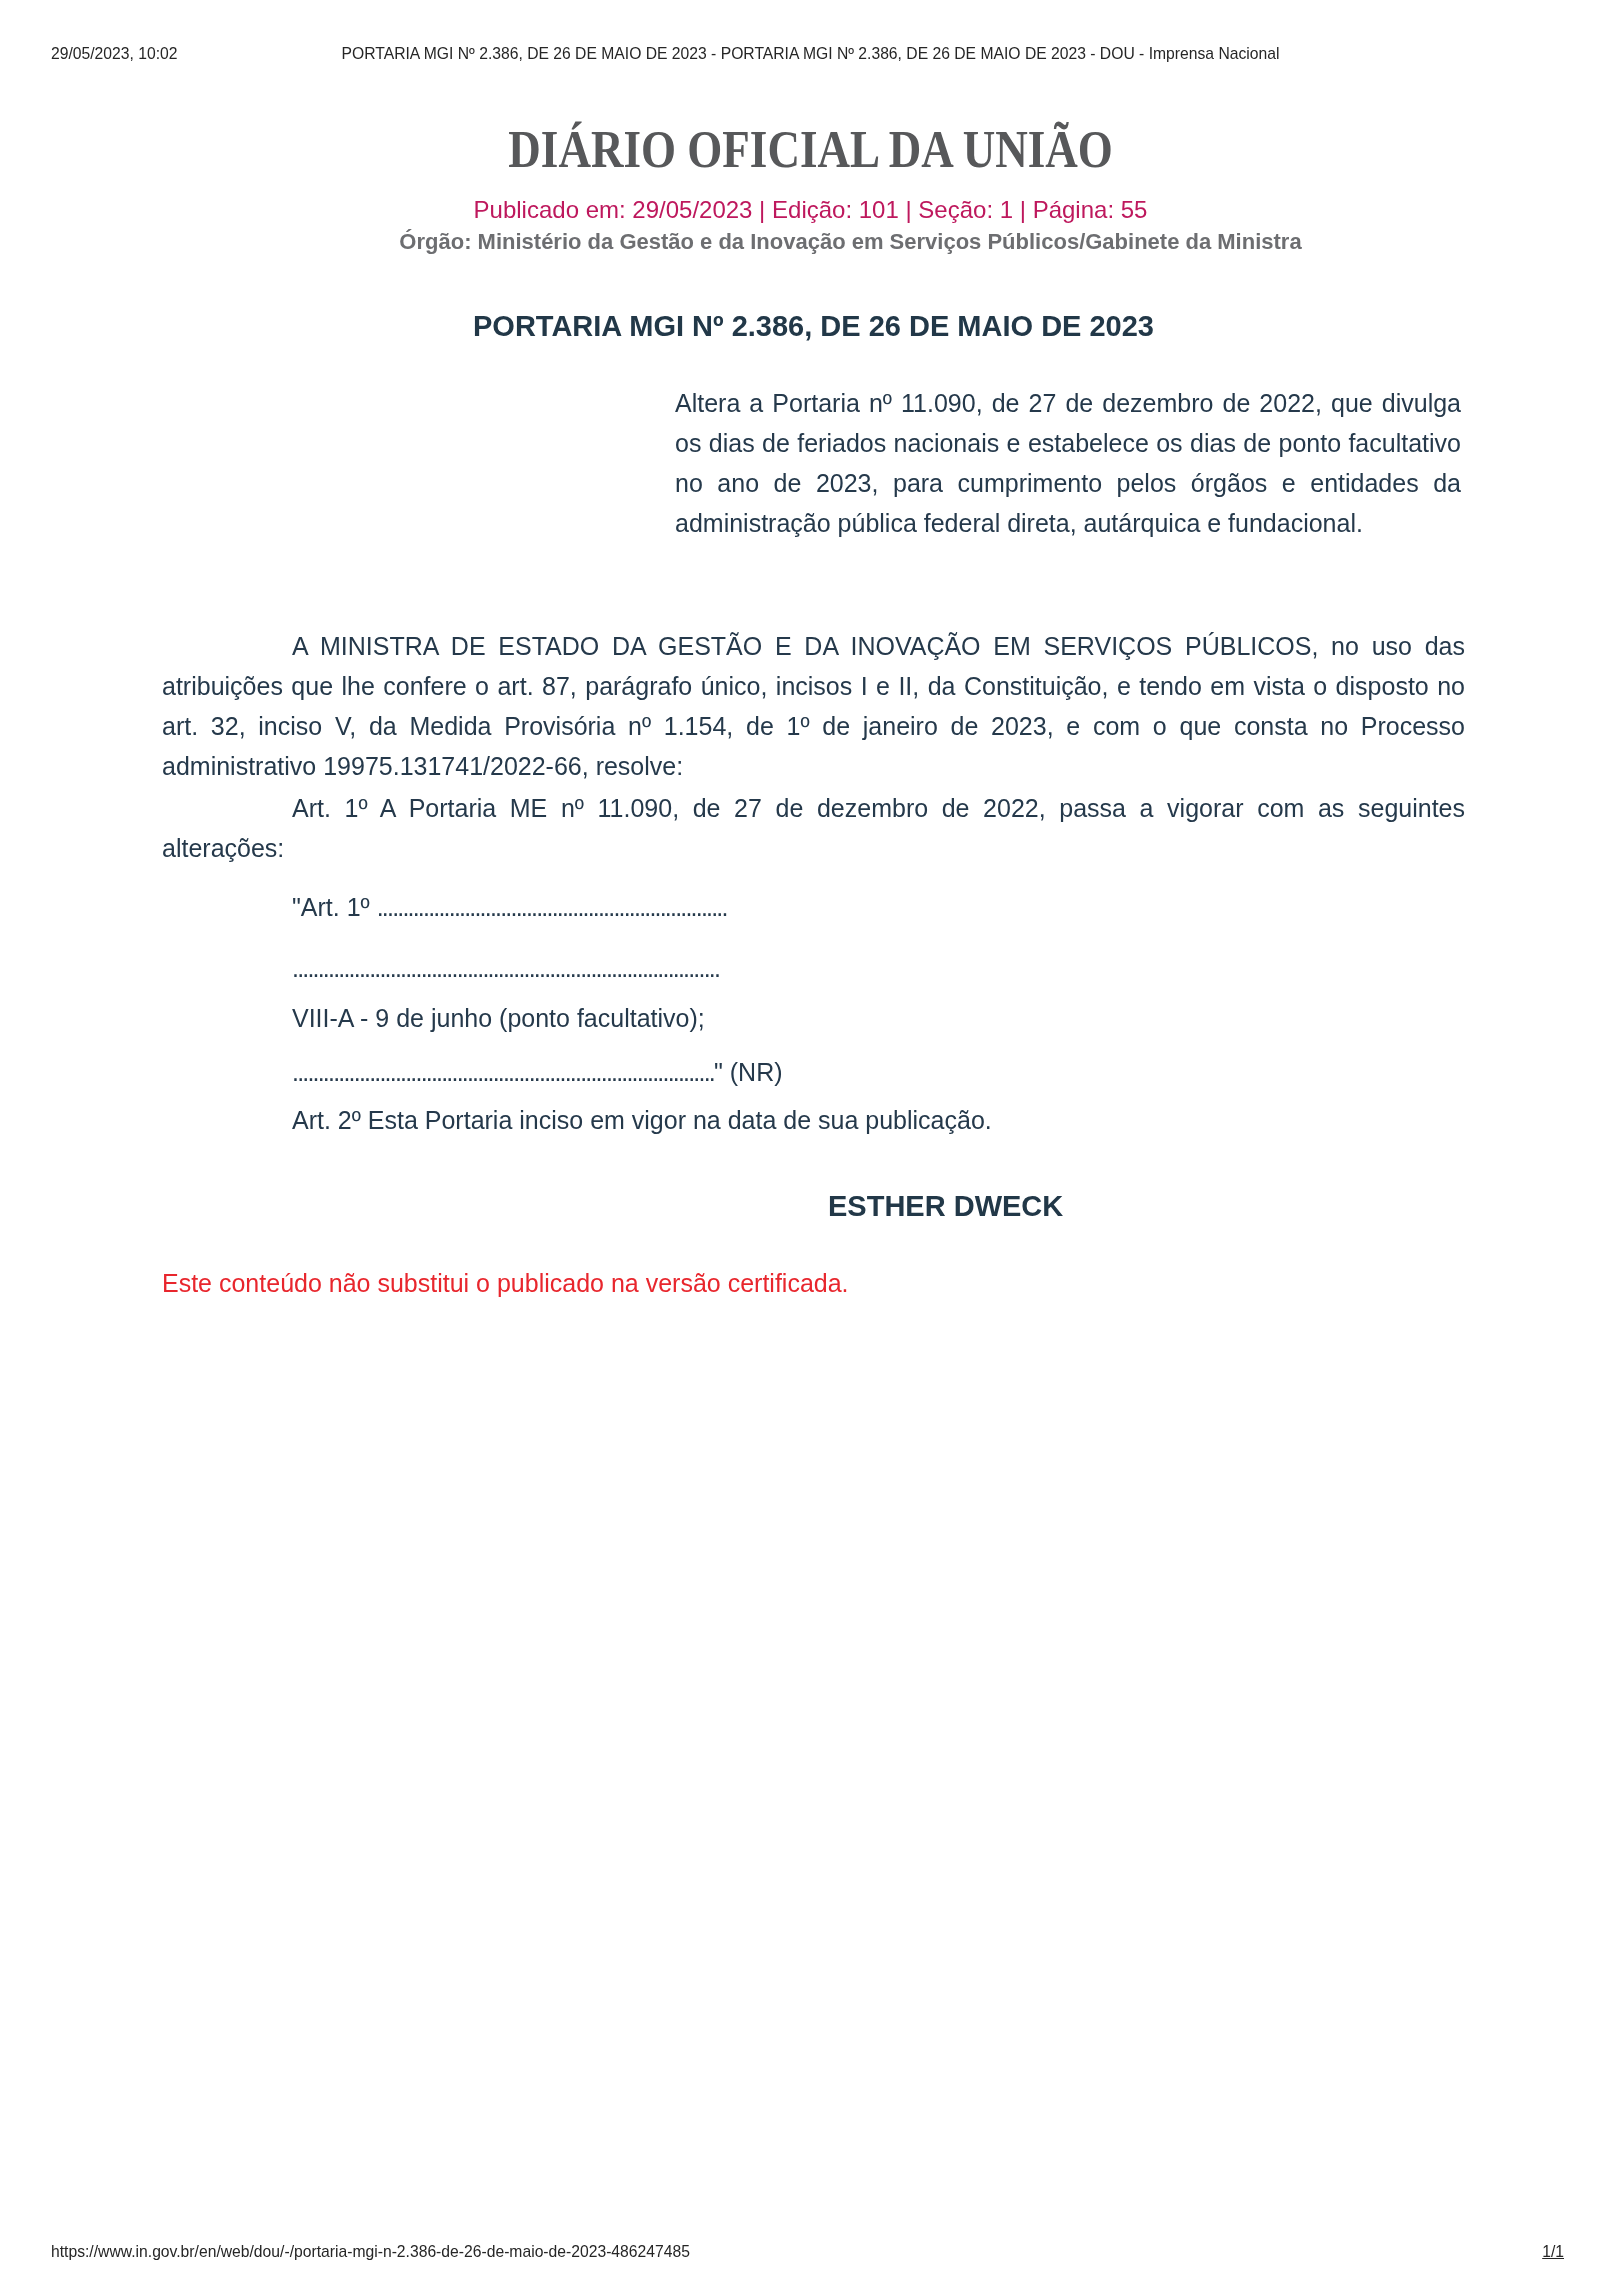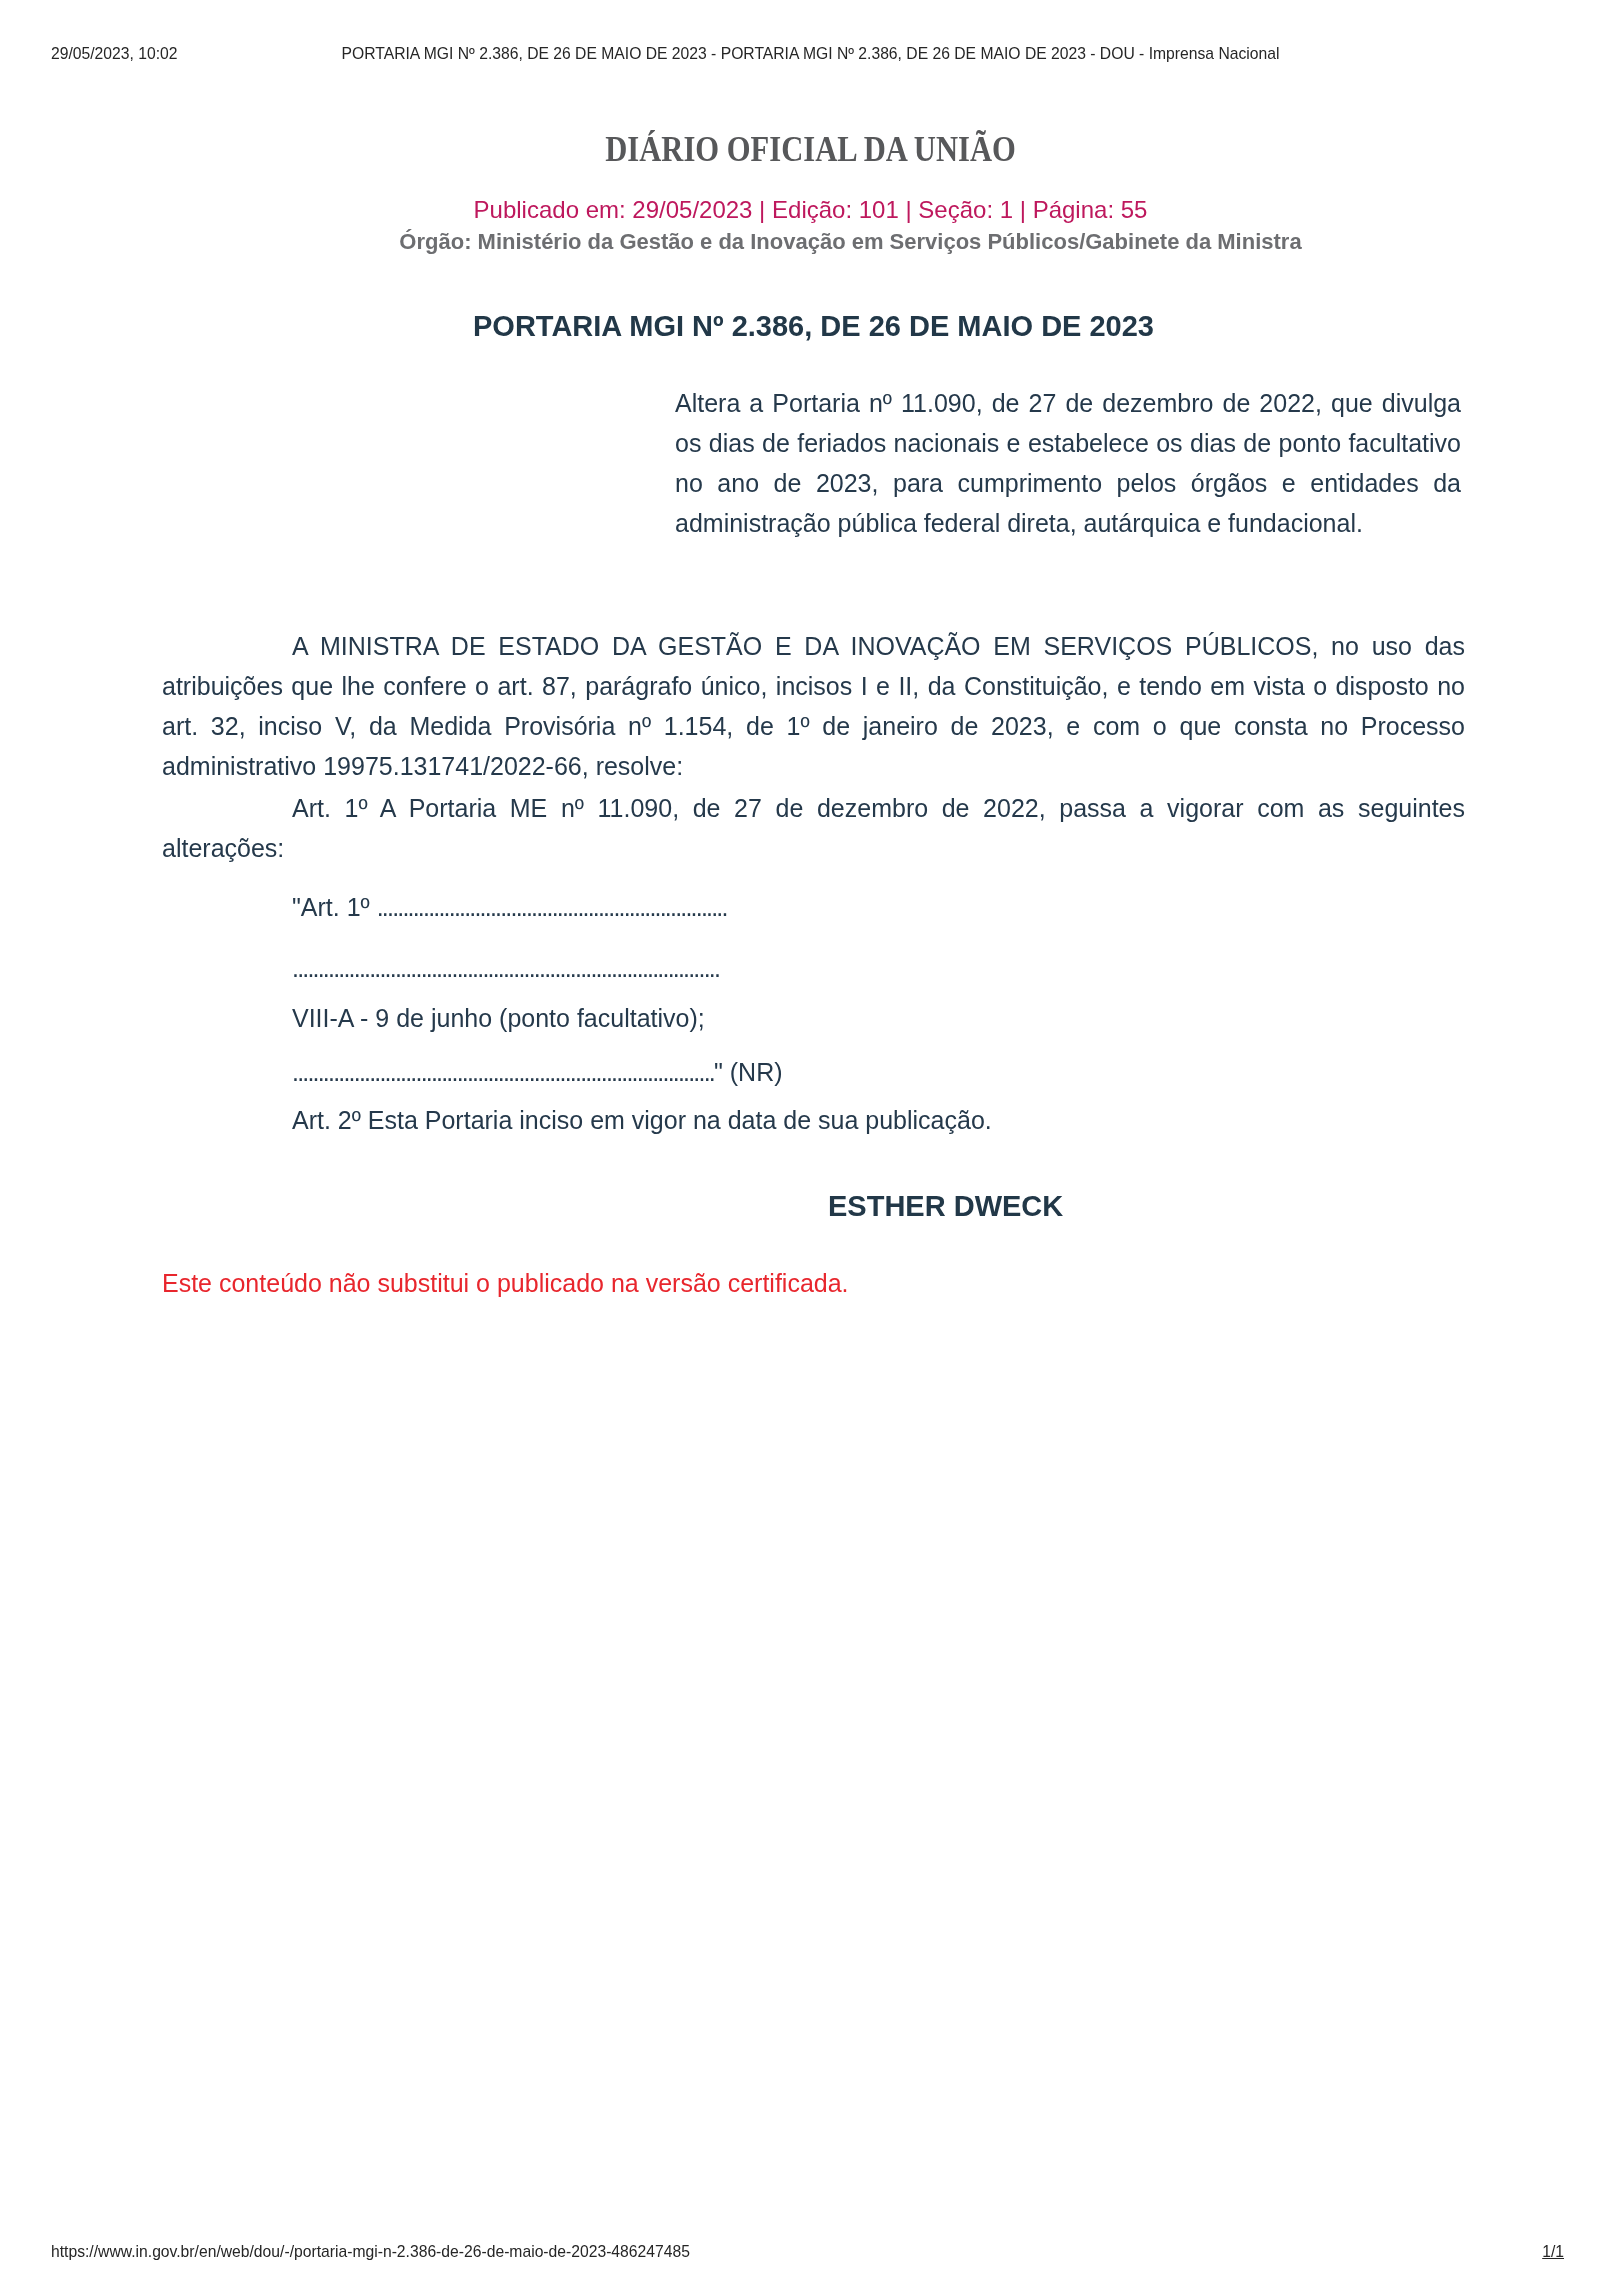--- a/index.html
+++ b/index.html
@@ -31,21 +31,21 @@
   }
   #print-footer { top: 2243px; left: 51px; right: 48px; height: 22px; }
   #print-footer .pf-page { position: absolute; right: 9px; top: 0; text-decoration: underline; }
 
   
   #masthead-title {
     top: 120px; left: 0; width: 100%;
     text-align: center;
     font-family: "Liberation Serif", serif;
     font-weight: bold;
-    font-size: 36px;
+    font-size: 53px;
     color: #57585a;
     line-height: 59px;
   }
   #masthead-title .squeeze {
     display: inline-block;
     transform: scaleX(0.85);
     transform-origin: center;
     white-space: nowrap;
   }
   #publication-line {

